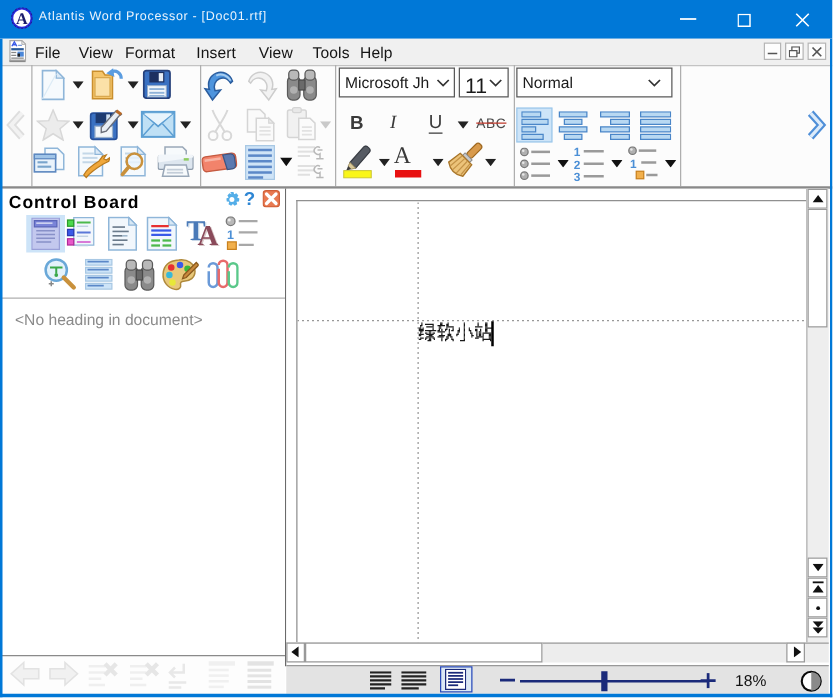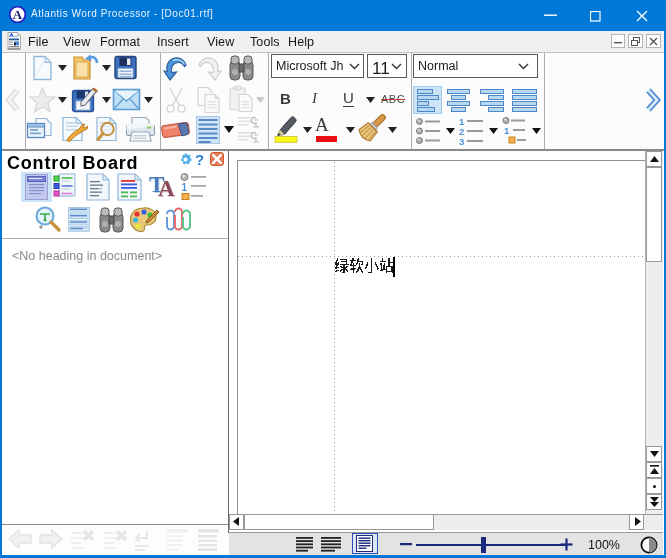--- a/index.html
+++ b/index.html
@@ -376,21 +376,21 @@
 <div class="abs" style="left:343px;top:90px;font-size:15px;color:#3a3a3a;border-bottom:1.5px solid #3a3a3a;line-height:16px">U</div>
 <svg class="abs" style="left:366px;top:97px" width="9" height="6">
     <path d="M0,0 h9 l-4.5,6 z" fill="#222"></path>
   </svg>
 <div class="abs" style="left:381px;top:93px;font-size:11px;font-weight:normal;color:#4a4a4a;letter-spacing:0.5px;text-decoration:line-through;text-decoration-color:#c0392b">ABC</div>
 
 <div class="abs" style="left:0;top:149px;width:666px;height:1.5px;background:#898989"></div>
 
 <div class="abs" style="left:0;top:151px;width:228px;height:373px;background:#fff"></div>
 <div class="abs" style="left:228px;top:151px;width:1px;height:382px;background:#6a6a6a"></div>
-<div class="abs" style="left:7px;top:152.5px;font-size:18px;font-weight:bold;letter-spacing:0.8px;color:#000">Control Board</div>
+<div class="abs" style="left:7px;top:152.5px;font-size:14px;font-weight:bold;letter-spacing:0.8px;color:#000">Control Board</div>
 
 <svg class="abs" style="left:179px;top:153px" width="13" height="13" viewBox="0 0 13 13">
  <path d="M5.2,0.5 h2.6 l0.5,1.8 1.8,-0.8 1.6,1.8 -1,1.6 1.8,0.8 -0.3,2.4 -2,0.3 0.6,1.9 -2.1,1.3 -1.4,-1.5 -1.4,1.5 -2.1,-1.3 0.6,-1.9 -2,-0.3 -0.3,-2.4 1.8,-0.8 -1,-1.6 1.6,-1.8 1.8,0.8 z" fill="#54aee8"></path>
  <circle cx="6.5" cy="6.5" r="2" fill="#fff"></circle>
 </svg>
 <div class="abs" style="left:195px;top:151px;font-size:15px;font-weight:bold;color:#2e86d4">?</div>
 <svg class="abs" style="left:210px;top:152px" width="14" height="14" viewBox="0 0 14 14">
  <rect x="0.5" y="0.5" width="13" height="13" rx="2.5" fill="#e87a52" stroke="#d05e36"></rect>
  <path d="M3.2,3.2 L10.8,10.8 M10.8,3.2 L3.2,10.8" stroke="#fff" stroke-width="2.6" stroke-linecap="round"></path>
 </svg>
@@ -781,21 +781,21 @@
 
 <svg class="abs" style="left:399px;top:538px" width="14" height="12">
     <rect x="1" y="5" width="12" height="2.2" fill="#1b2a7a"></rect>
   </svg>
 <div class="abs" style="left:416px;top:544px;width:150px;height:1.5px;background:#1b2a7a"></div>
 <div class="abs" style="left:481px;top:537px;width:5px;height:16px;background:#1b2a7a"></div>
 <svg class="abs" style="left:560px;top:538px" width="13" height="13">
     <rect x="0.5" y="5.4" width="12" height="2.2" fill="#1b2a7a"></rect>
     <rect x="5.4" y="0.5" width="2.2" height="12" fill="#1b2a7a"></rect>
   </svg>
-<div class="abs" style="left:588px;top:538px;font-size:12.5px;color:#111">100%</div>
+<div class="abs" style="left:588px;top:538px;font-size:12.5px;color:#111">18%</div>
 <svg class="abs" style="left:640px;top:536px" width="18" height="18">
     <circle cx="9" cy="9" r="7.6" fill="#fff" stroke="#0a0a0a" stroke-width="1.7"></circle>
     <path d="M9,1.5 A7.5,7.5 0 0 1 9,16.5 z" fill="#8a8a8a"></path>
   </svg>
 
 <div class="abs" style="left:0;top:31px;width:2px;height:527px;background:#0078d7"></div>
 <div class="abs" style="left:664px;top:31px;width:2px;height:527px;background:#0078d7"></div>
 <div class="abs" style="left:0;top:555px;width:666px;height:3px;background:#0078d7"></div>
 
 </body></html>

